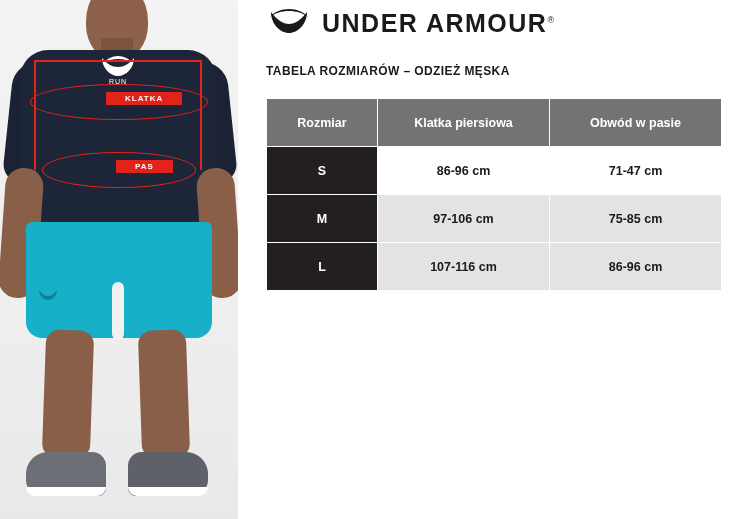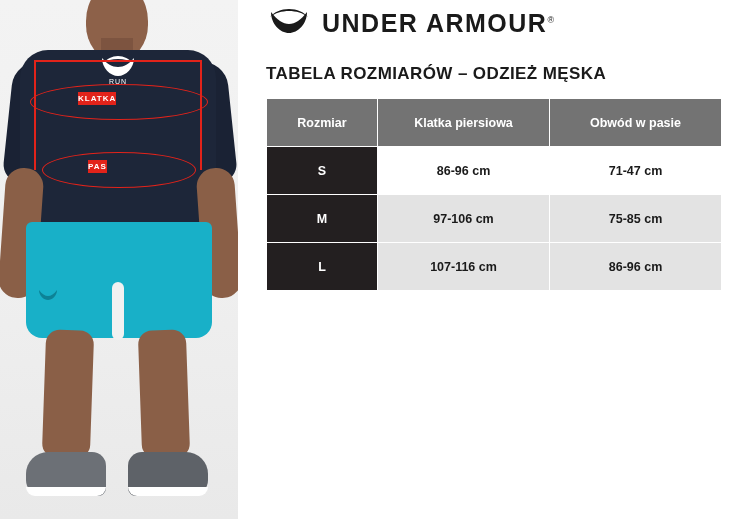--- a/index.html
+++ b/index.html
@@ -178,21 +178,22 @@
   }
   .meas-chest { left: 30px; top: 84px; width: 176px; }
   .meas-waist { left: 42px; top: 152px; width: 152px; }
   .meas-label {
     position: absolute;
     background: #e2231a;
     color: #ffffff;
     font-size: 8px;
     font-weight: bold;
     letter-spacing: 1px;
-    padding: 2px 0;
+    padding: 2px 19px;
+    margin-left: 28px;
   }
   .meas-label-chest { left: 78px; top: 92px; }
   .meas-label-waist { left: 88px; top: 160px; text-align: center; }
   .v-line {
     position: absolute;
     width: 1.5px;
     background: #e2231a;
   }
   .v-line-l { left: 34px; top: 60px; height: 110px; }
   .v-line-r { left: 200px; top: 60px; height: 110px; }
@@ -230,21 +231,21 @@
   }
   .brand-reg {
     font-size: 9px;
     vertical-align: super;
     font-weight: normal;
   }
 
   .heading {
     position: absolute;
     left: 28px; top: 64px;
-    font-size: 17px;
+    font-size: 12px;
     font-weight: bold;
     color: #1a1a1a;
     letter-spacing: 0.4px;
   }
 
   table.size-table {
     position: absolute;
     left: 28px; top: 98px;
     width: 456px;
     border-collapse: collapse;

